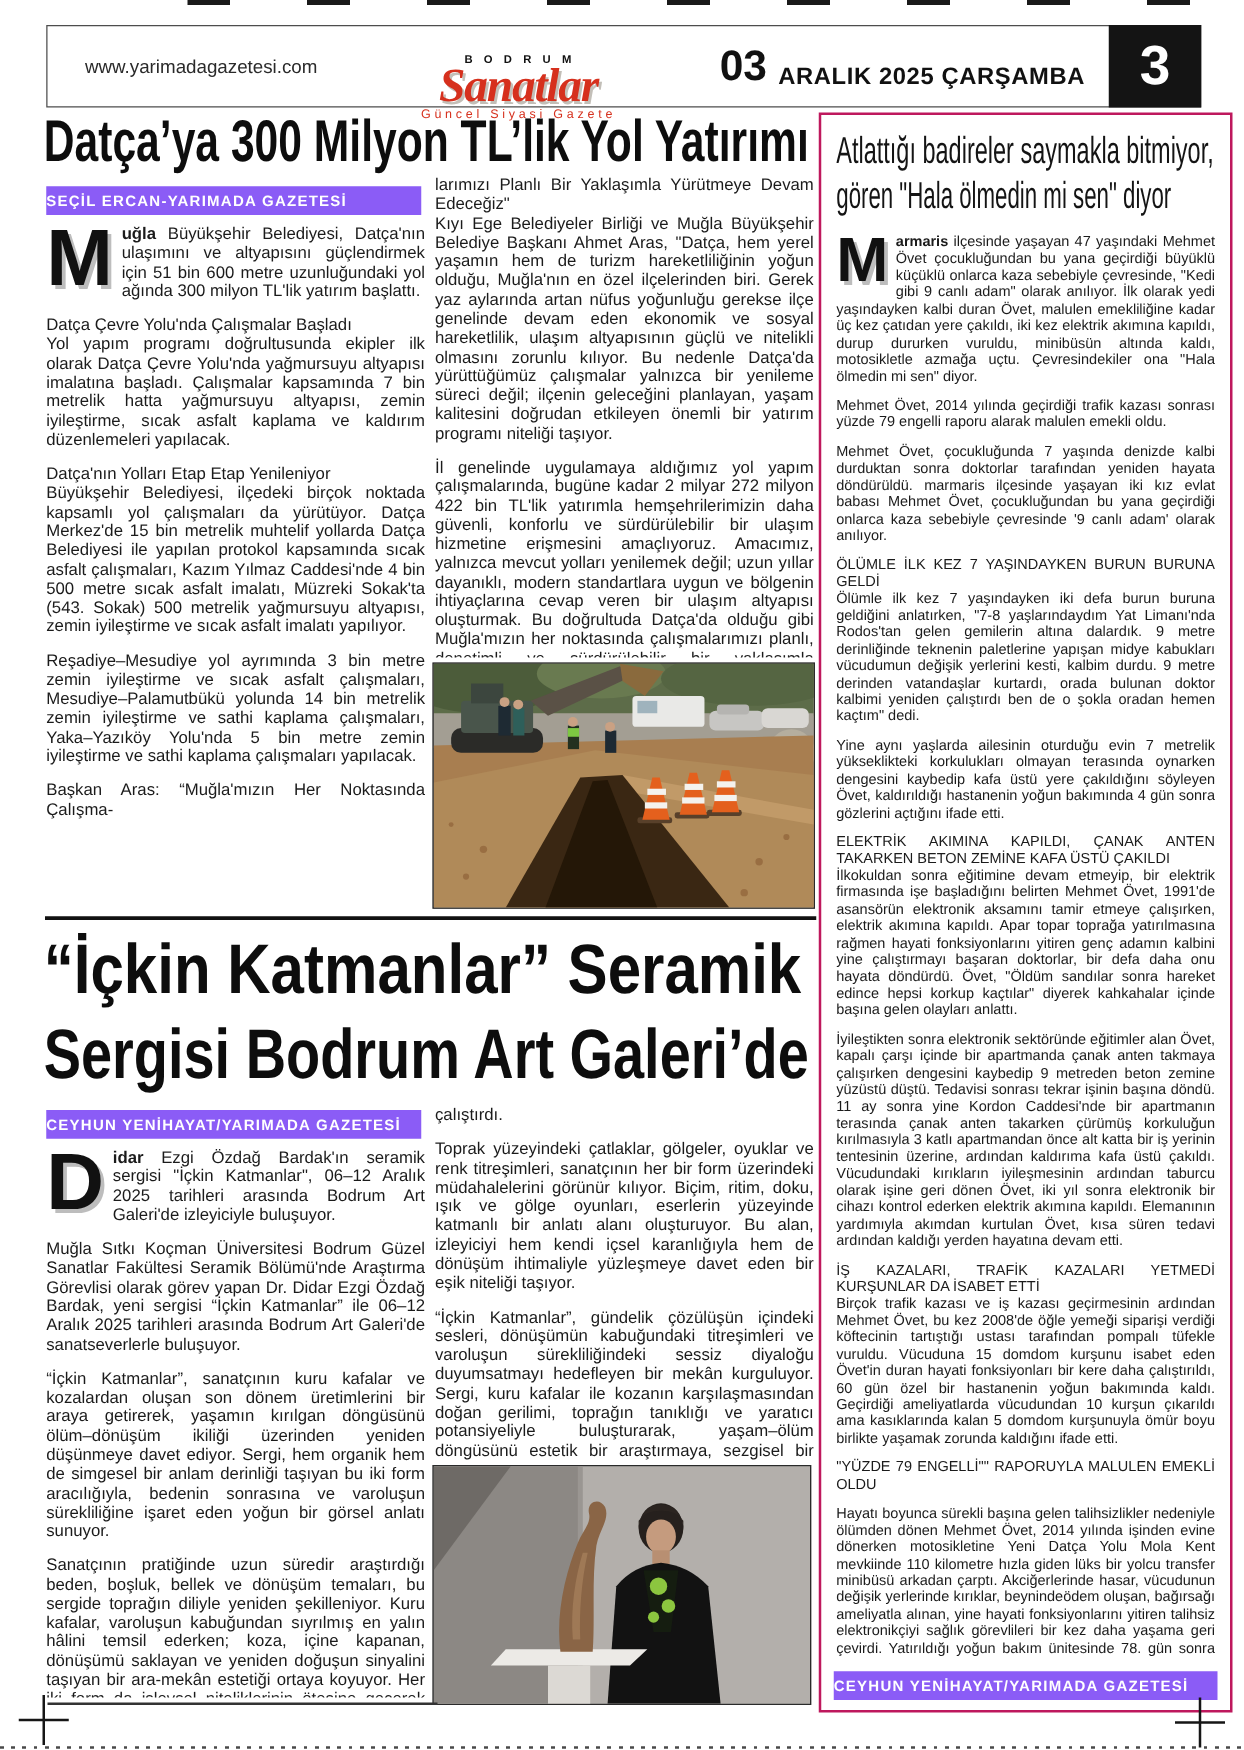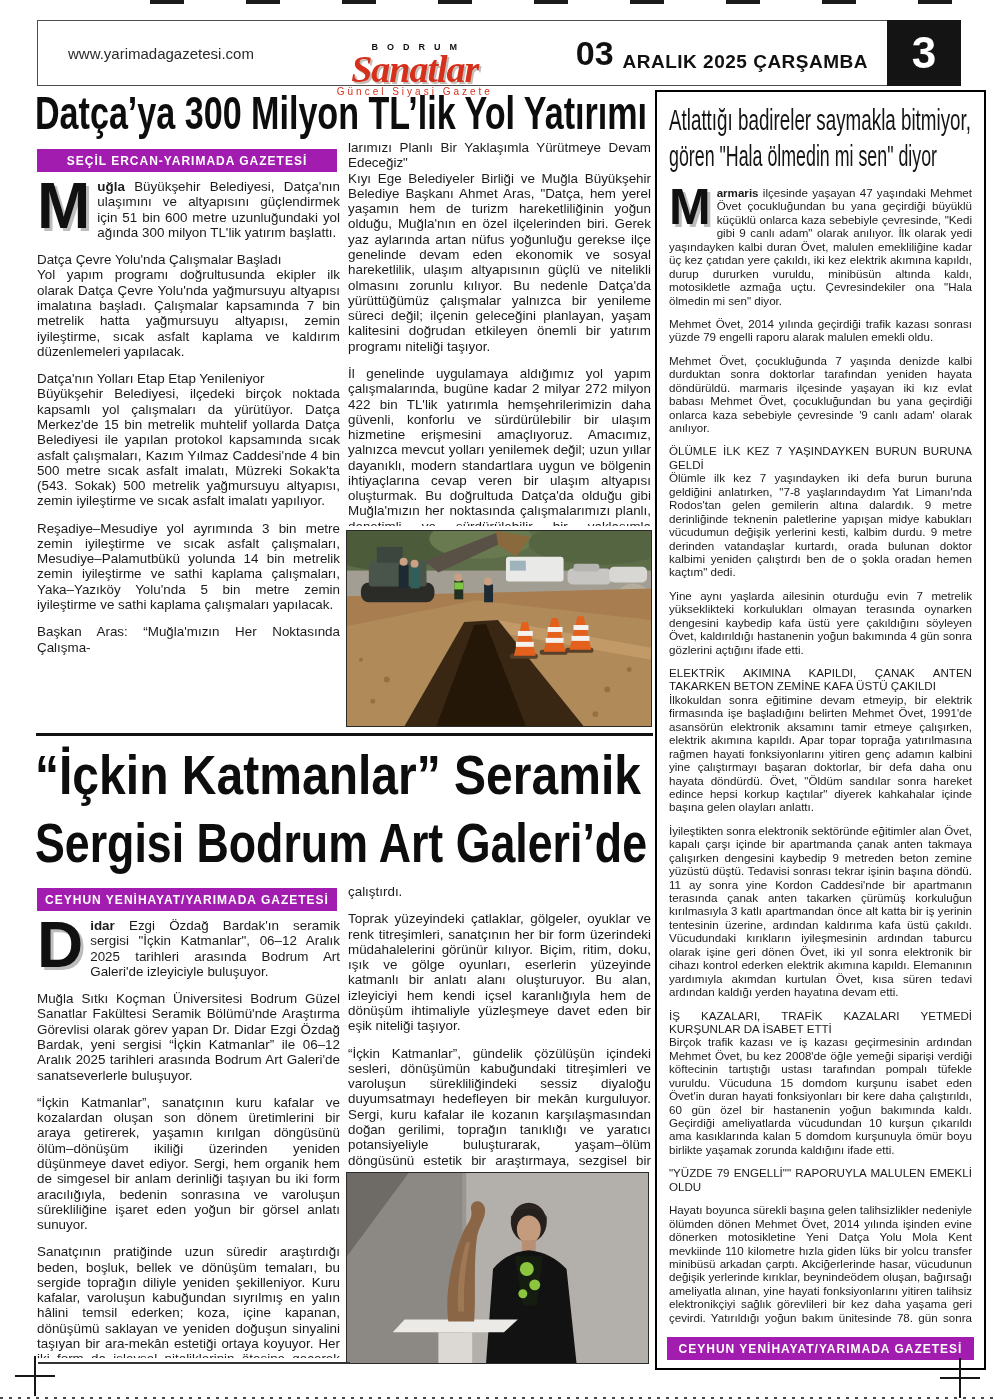--- a/index.html
+++ b/index.html
@@ -28,32 +28,32 @@
   .logo-tagline{font-size:10px;font-weight:normal;color:#d6301d;letter-spacing:3px;margin-top:1px;}
   .date-wrap{display:flex;align-items:flex-end;gap:9px;white-space:nowrap;}
   .date-day{font-size:34px;font-weight:bold;color:#111;}
   .date-rest{font-size:19px;font-weight:bold;color:#111;letter-spacing:0.5px;}
   .page-num-box{position:absolute;right:-1px;top:-1px;bottom:-1px;width:74px;background:#141414;
     color:#fff;display:flex;align-items:center;justify-content:center;font-size:44px;font-weight:bold;}
   
   svg text.hl{font-family:"Liberation Sans",sans-serif;font-weight:bold;fill:#0d0d0d;}
   svg text.hl3{font-family:"Liberation Sans",sans-serif;font-weight:normal;fill:#141414;}
   
-  .byline-bar{background:#a21caf;color:#fff;font-weight:bold;font-size:12px;letter-spacing:1px;
-    text-align:center;padding:5px 0 4px;}
+  .byline-bar{background:#8b5cf6;color:#fff;font-weight:bold;font-size:12px;letter-spacing:1px;
+    text-align:left;padding:5px 0 4px;}
   
   .col{overflow:hidden;}
   .para{text-align:justify;margin:0 0 12px 0;white-space:pre-line;}
   .a12 .para{font-size:13.4px;line-height:1.14;}
   .a3-content .para{font-size:11.6px;line-height:1.16;margin-bottom:10px;}
   .dropcap{float:left;font-weight:bold;font-size:64px;line-height:0.78;margin:3px 7px 0 0;
     color:#111;text-shadow:3px 3px 0 #bdbdbd;}
   .a3-content .dropcap{font-size:50px;margin:2px 6px 0 0;}
   
-  .right-box{left:655px;top:90px;width:331px;height:1280px;border:2px solid #000000;
+  .right-box{left:655px;top:90px;width:331px;height:1280px;border:2px solid #be185d;
     box-sizing:border-box;padding:10px 12px;background:#fff;}
   .a3-content{height:1138px;overflow:hidden;margin-top:4px;}
   .right-box .byline-bar{position:absolute;left:10px;right:10px;bottom:8px;}
   .sep-line{background:#111;}
   .photo-frame{border:1.5px solid #2a2a2a;box-sizing:border-box;background:#888;}
   .photo-frame svg{display:block;width:100%;height:100%;}
 </style>
 </head>
 <body>
 

